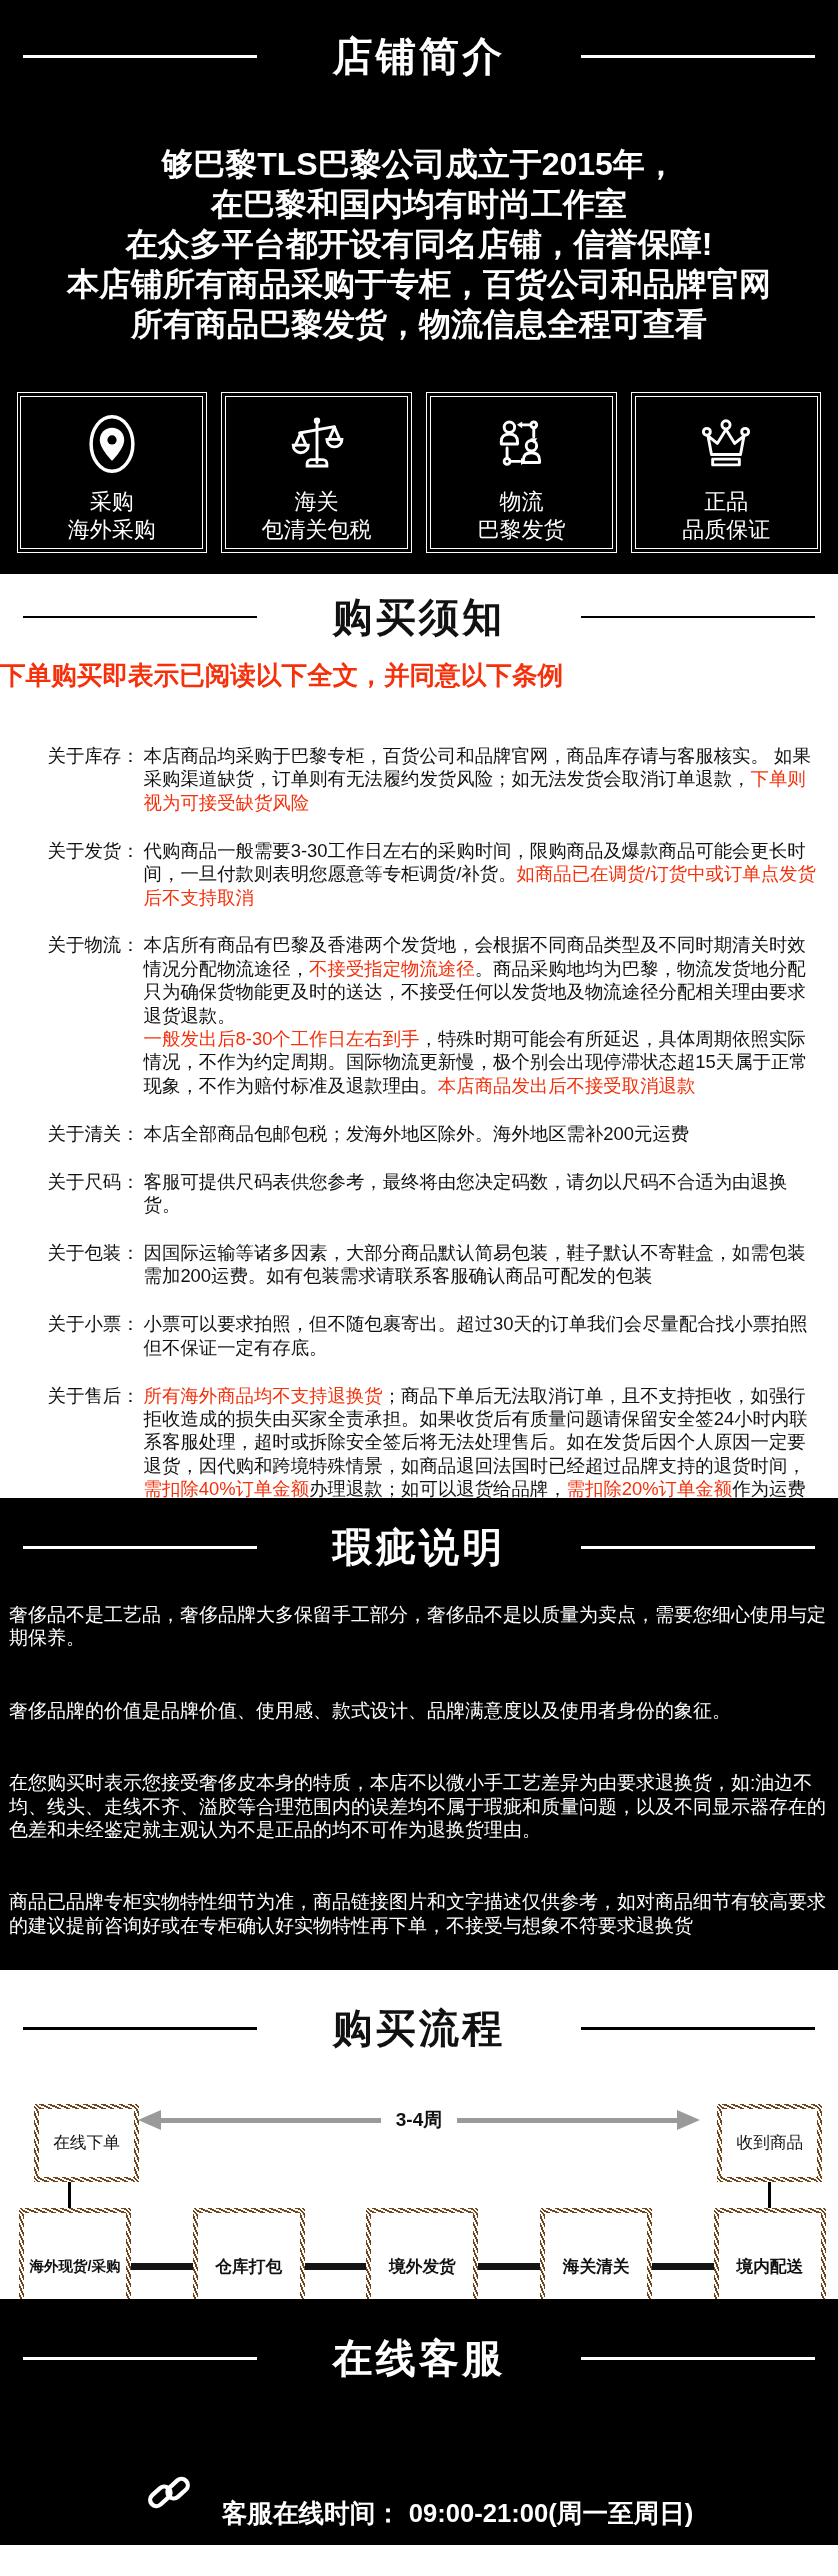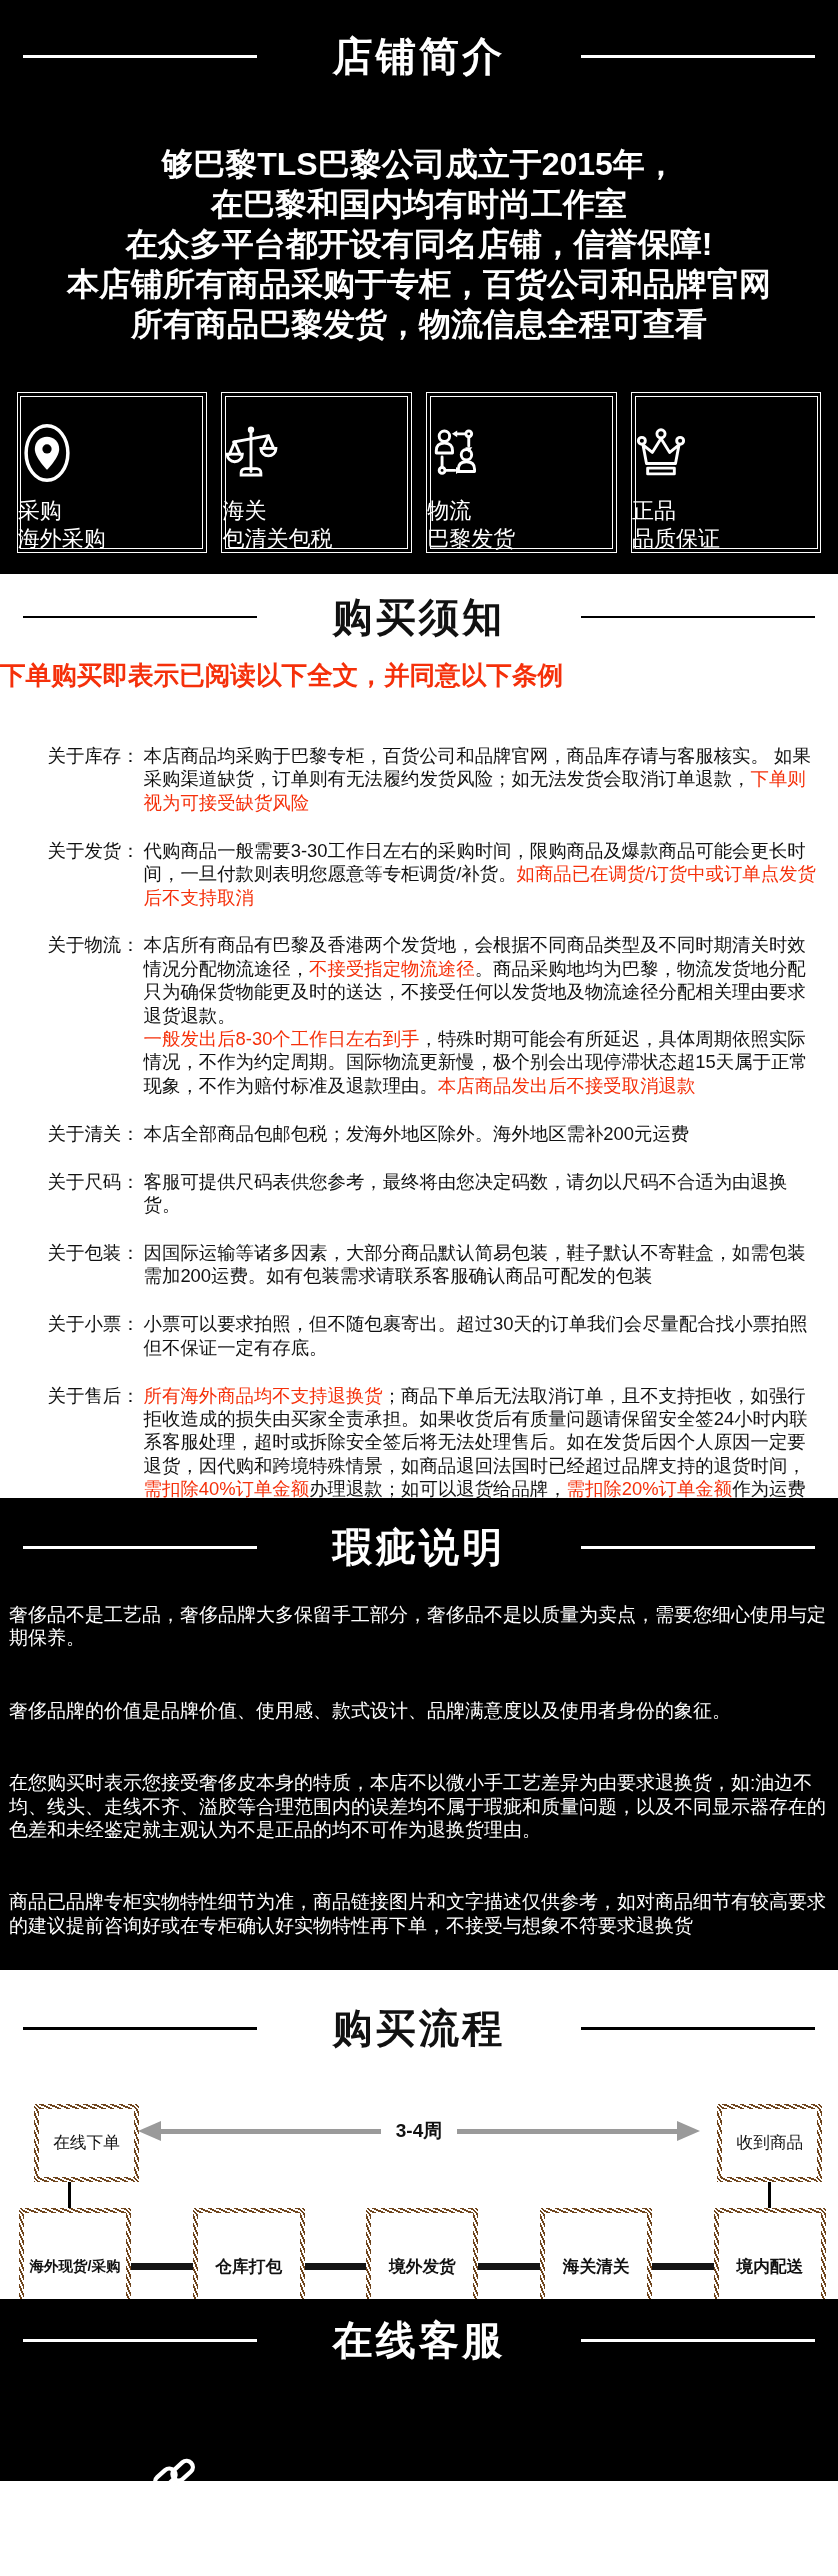--- a/index.html
+++ b/index.html
@@ -17,21 +17,21 @@
   .sec-title{display:flex;align-items:center;padding:0 23.4px;gap:75px;}
   .sec-title .t-line{flex:1;height:2.8px;background:#000;}
   .sec-black .sec-title .t-line{background:#fff;height:2.2px;}
   .t-text{font-size:40px;font-weight:bold;letter-spacing:3.3px;white-space:nowrap;}
 
   
   #sec-intro{padding-top:29px;height:574px;}
   .intro-lines{margin-top:60px;text-align:center;font-size:32px;font-weight:600;line-height:40px;}
   .features{display:flex;gap:14.5px;padding:0 16.7px;margin-top:48px;}
   .feature-box{position:relative;flex:1;height:161px;border:1.1px solid #fff;box-sizing:border-box;
-    display:flex;flex-direction:column;align-items:flex-start;padding-top:31px;}
+    display:flex;flex-direction:column;align-items:center;padding-top:22px;}
   .feature-box::before{content:"";position:absolute;inset:2.8px;border:0.6px solid #fff;pointer-events:none;}
   .f-icon{width:58px;height:58px;}
   .f-icon svg{width:100%;height:100%;}
   .f-l1{margin-top:14.5px;font-size:22px;line-height:28px;}
   .f-l2{font-size:22px;line-height:28px;}
 
   
   #sec-notice{padding-top:15.6px;height:924px;}
   .subtitle{margin-top:13.4px;text-align:left;font-size:25.6px;font-weight:bold;color:var(--accent);}
   .notice-list{margin-top:51px;padding:0 15.6px;font-size:18.4px;line-height:23.4px;}
@@ -47,40 +47,40 @@
 
   
   #sec-flow{padding-top:31px;height:329px;border-radius:11px;}
   .flow{position:relative;height:239px;margin-top:32px;}
   .flow-box{position:absolute;top:15.6px;width:105px;height:78px;box-sizing:border-box;background:#fff;
     border:5.6px solid transparent;
     border-image:repeating-linear-gradient(45deg,var(--stripe) 0 2.8px,#fff 2.8px 5.6px) 10;
     display:flex;align-items:center;justify-content:center;font-size:16.7px;}
   .flow-box.start{left:34px;}
   .flow-box.end{right:15.6px;}
-  .flow-arrows{position:absolute;top:30px;left:138px;right:138px;display:flex;align-items:center;gap:14.5px;justify-content:flex-end;}
+  .flow-arrows{position:absolute;top:19px;left:138px;right:138px;display:flex;align-items:center;gap:14.5px;justify-content:flex-end;}
   .arrow{flex:1;display:flex;align-items:center;}
   .arrow .shaft{flex:1;height:5px;background:var(--arrow);}
   .arrow .head{width:0;height:0;border-top:10.6px solid transparent;border-bottom:10.6px solid transparent;}
   .arrow.left .head{border-right:23.4px solid var(--arrow);}
   .arrow.right .head{border-left:23.4px solid var(--arrow);}
   .flow-duration{font-size:19px;font-weight:bold;color:#111;white-space:nowrap;}
   .vline{position:absolute;width:2.8px;height:27px;background:#000;top:94px;}
   .vline.left{left:68px;}
   .vline.right{right:67px;}
   .flow-steps{position:absolute;left:19px;right:12.2px;top:120px;display:flex;align-items:center;font-weight:bold;}
   .step-box{width:112px;height:117px;box-sizing:border-box;background:#fff;
     border:5.6px solid transparent;
     border-image:repeating-linear-gradient(45deg,var(--stripe) 0 2.8px,#fff 2.8px 5.6px) 10;
     display:flex;align-items:center;justify-content:center;font-size:16.7px;text-align:center;}
   .step-box.small{font-size:14.5px;}
   .step-connector{flex:1;height:6.7px;background:#151515;align-self:center;}
 
   
-  #sec-service{padding-top:14px;height:182px;font-family:Liberation Serif, serif;}
+  #sec-service{padding-top:32px;height:246px;}
   .service-row{display:flex;align-items:center;justify-content:center;gap:29px;margin-top:66px;}
   .service-icon{width:48px;height:48px;}
   .service-icon svg{width:100%;height:100%;}
   .service-text{font-size:25.6px;font-weight:600;display:flex;gap:8px;white-space:nowrap;margin-top:44px;}
 </style>
 </head>
 <body>
 
 <div class="sec sec-black" id="sec-intro">
   <div class="sec-title">

